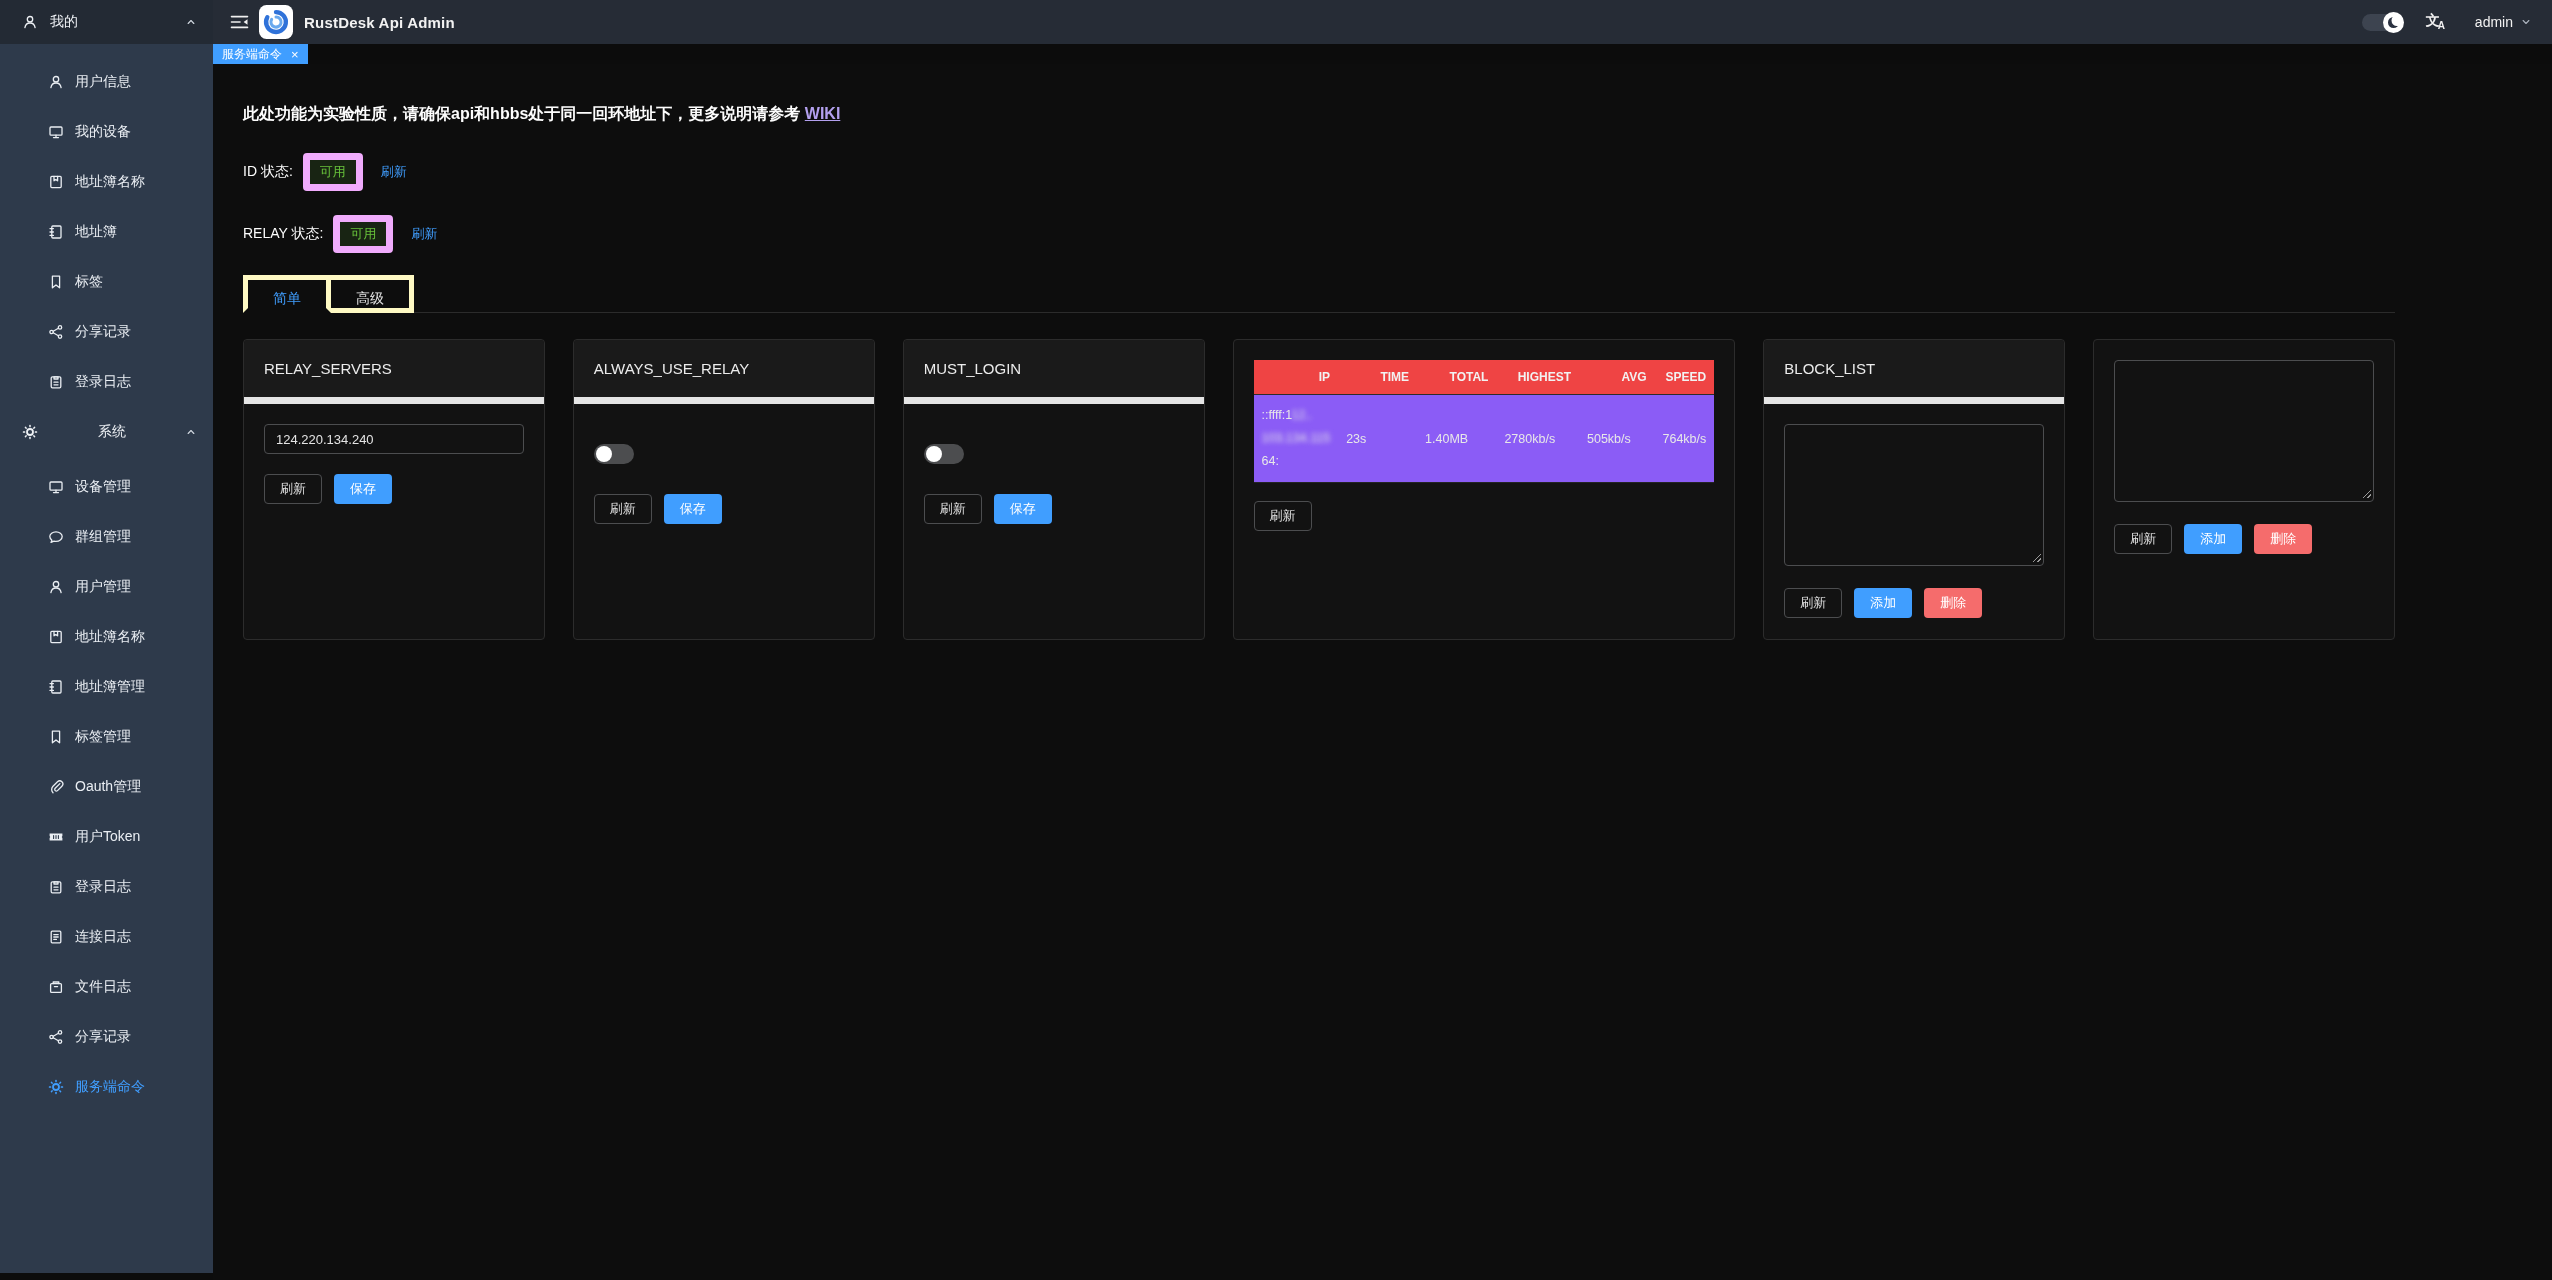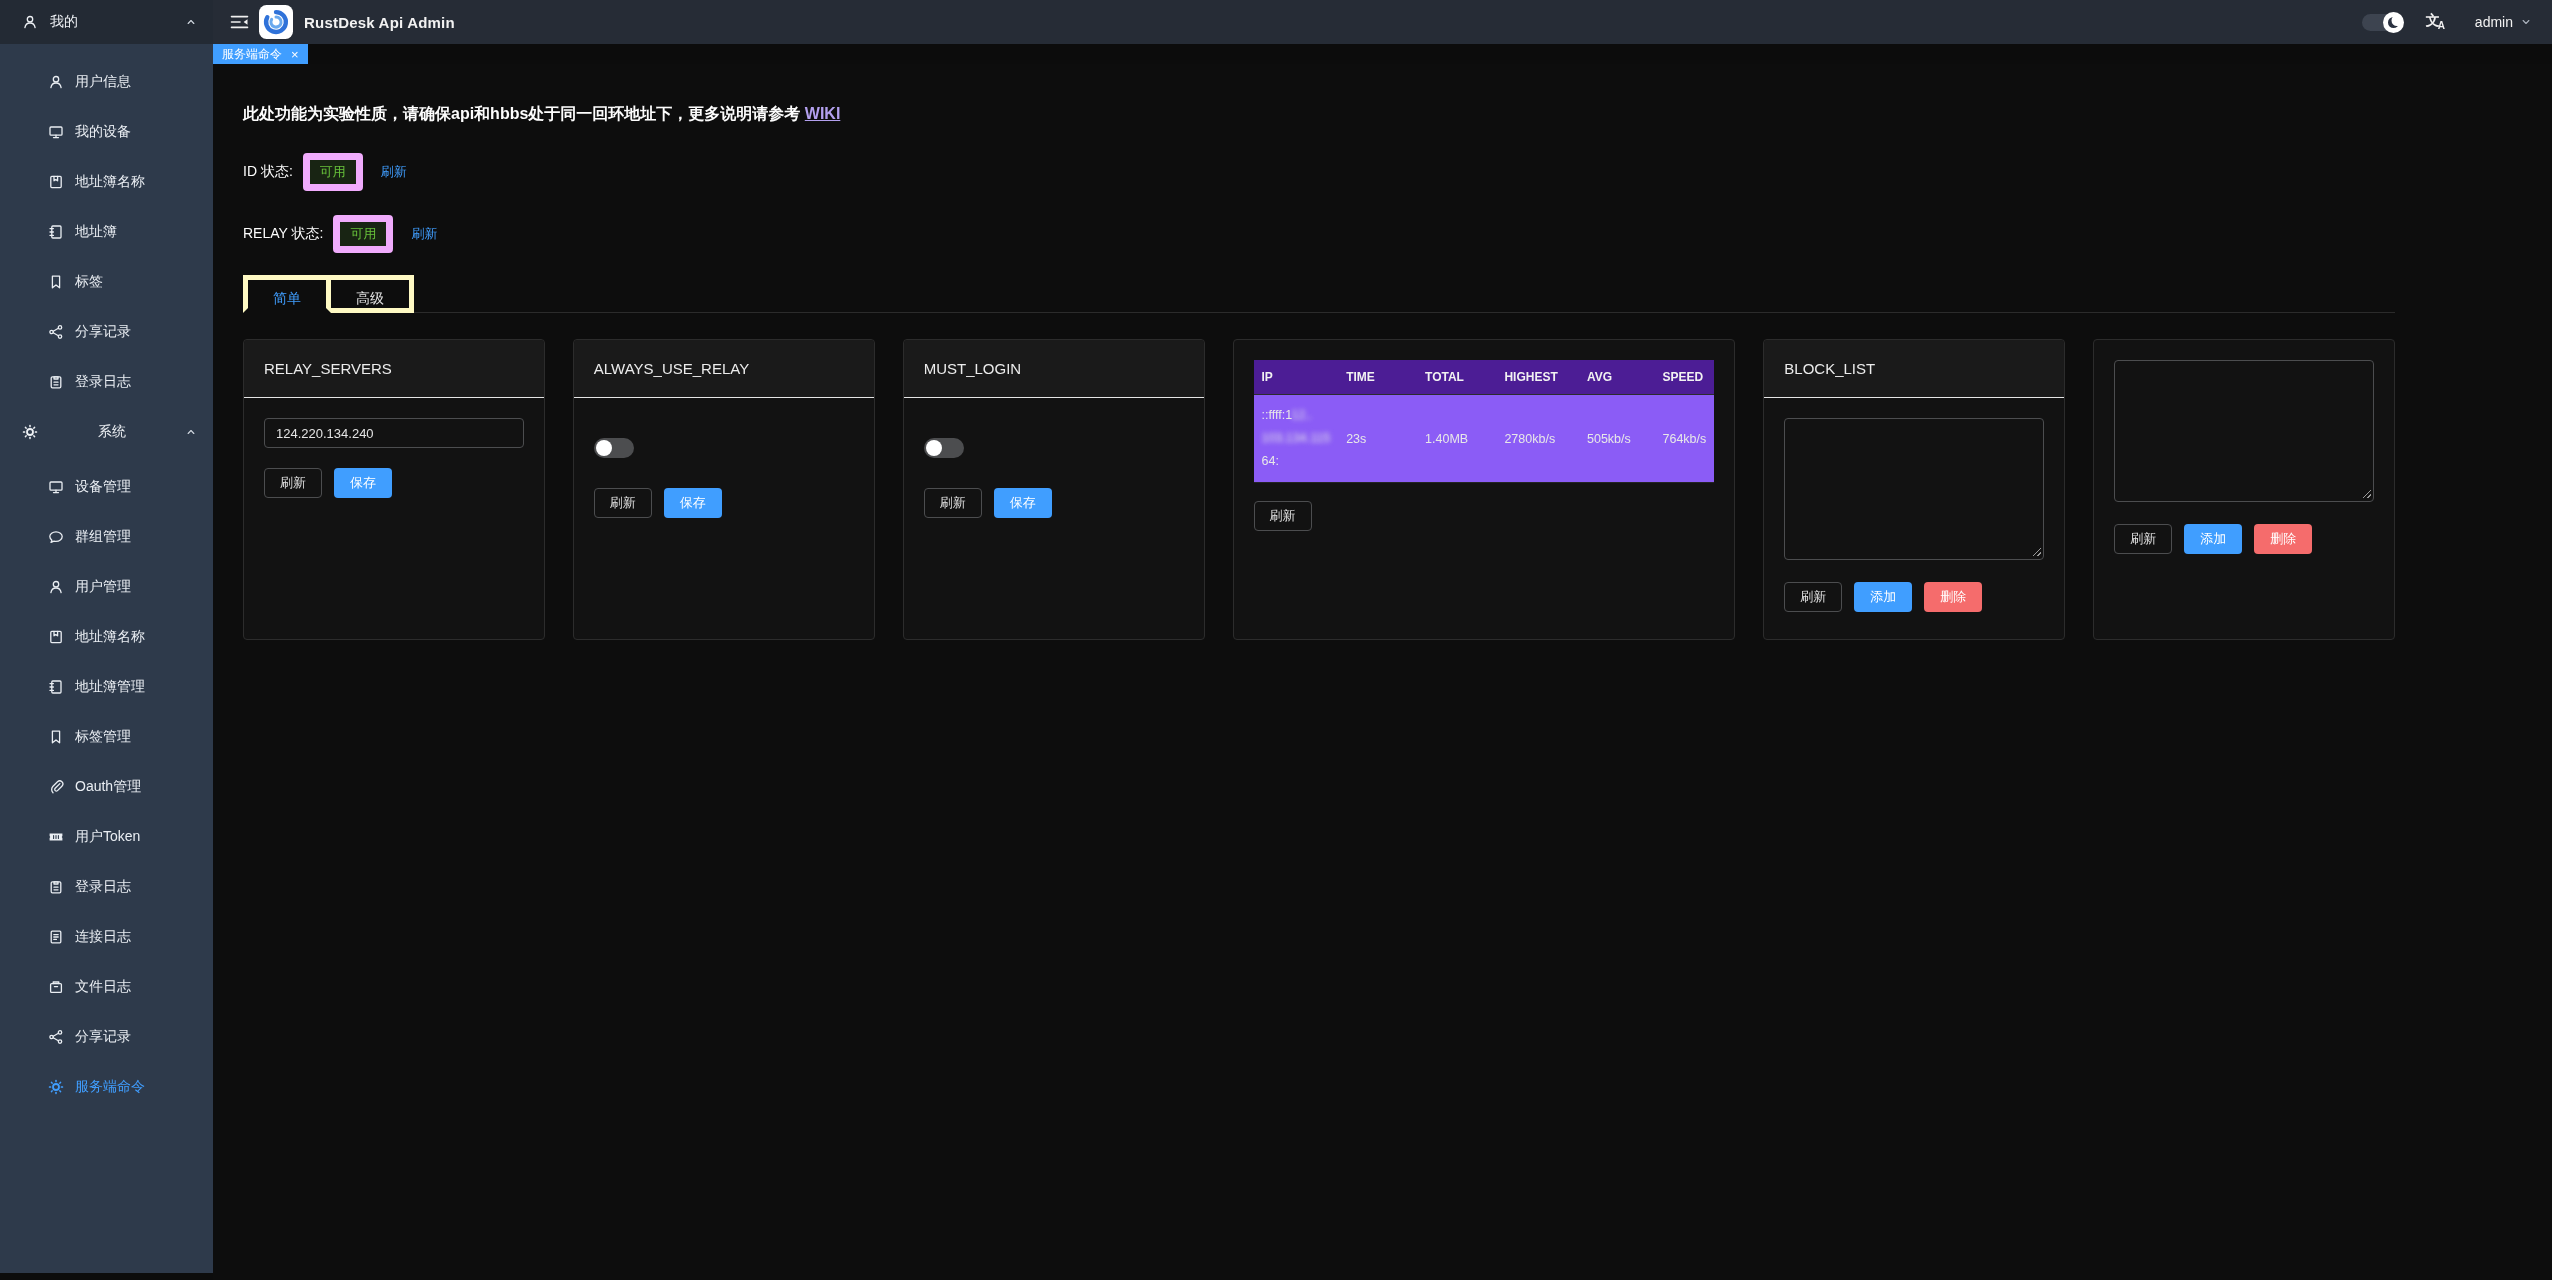--- a/index.html
+++ b/index.html
@@ -87,21 +87,21 @@
   .tab + .tab { border-left:none; }
   .tab.active { color:#409eff; border-bottom-color:#0d0d0d; }
   
   .cards { display:flex; gap:28px; margin-top:26px; align-items:stretch; }
   .card {
     width:302px; min-height:301px; background:#121212; border:1px solid #2c2c2c;
     border-radius:4px; display:flex; flex-direction:column;
   }
   .card.wide { width:503px; }
   .card-header {
-    background:#1a1a1a; border-bottom:1px solid #e5e5e5; border-radius:4px 4px 0 0;
+    background:#1a1a1a; border-bottom:7px solid #e5e5e5; border-radius:4px 4px 0 0;
     padding:20px; font-size:15px; color:#ececec;
   }
   .card-body { padding:20px; flex:1; }
   .text-input {
     width:100%; height:30px; background:transparent; border:1px solid #4c4d4f; border-radius:4px;
     color:#e4e4e4; padding:0 11px; font-size:13px; font-family:"Liberation Sans", sans-serif;
   }
   .btn-row { display:flex; gap:12px; margin-top:20px; }
   .btn-row.lower { margin-top:30px; }
   .btn {
@@ -111,21 +111,21 @@
   }
   .btn-ghost { background:transparent; border-color:#4c4d4f; color:#e0e0e0; }
   .btn-primary { background:#409eff; color:#fff; }
   .btn-danger { background:#f56c6c; color:#fff; }
   .el-switch { width:40px; height:20px; border-radius:10px; background:#4c4d4f; position:relative;
                margin-top:20px; cursor:pointer; }
   .el-switch .dot { position:absolute; left:2px; top:2px; width:16px; height:16px; border-radius:50%; background:#fff; }
   
   .usage-table { width:100%; border-collapse:collapse; }
   .usage-table th {
-    background:#4c1d95; color:#f2f2f2; font-size:12px; font-weight:700; text-align:left;
+    background:#ef4444; color:#f2f2f2; font-size:12px; font-weight:700; text-align:right;
     padding:10px 8px; border-bottom:1px solid #2c2c2c;
   }
   .usage-table td {
     background:#8b5cf6; color:#e8e8e8; font-size:12.5px; padding:9px 8px;
     border-bottom:1px solid #242424; vertical-align:middle;
   }
   .usage-table th:nth-child(1){width:81px;} .usage-table th:nth-child(2){width:80px;}
   .usage-table th:nth-child(3){width:80px;} .usage-table th:nth-child(4){width:83px;}
   .usage-table th:nth-child(5){width:76px;}
   .ip-cell div { line-height:1.85; }

